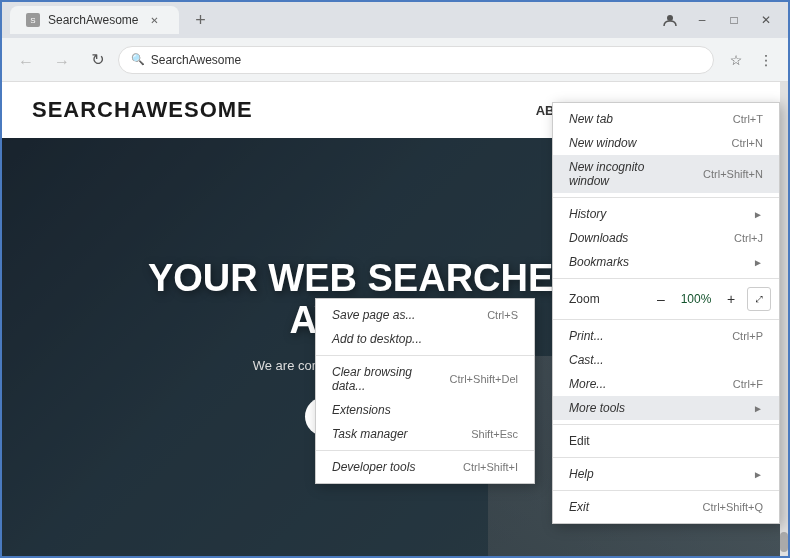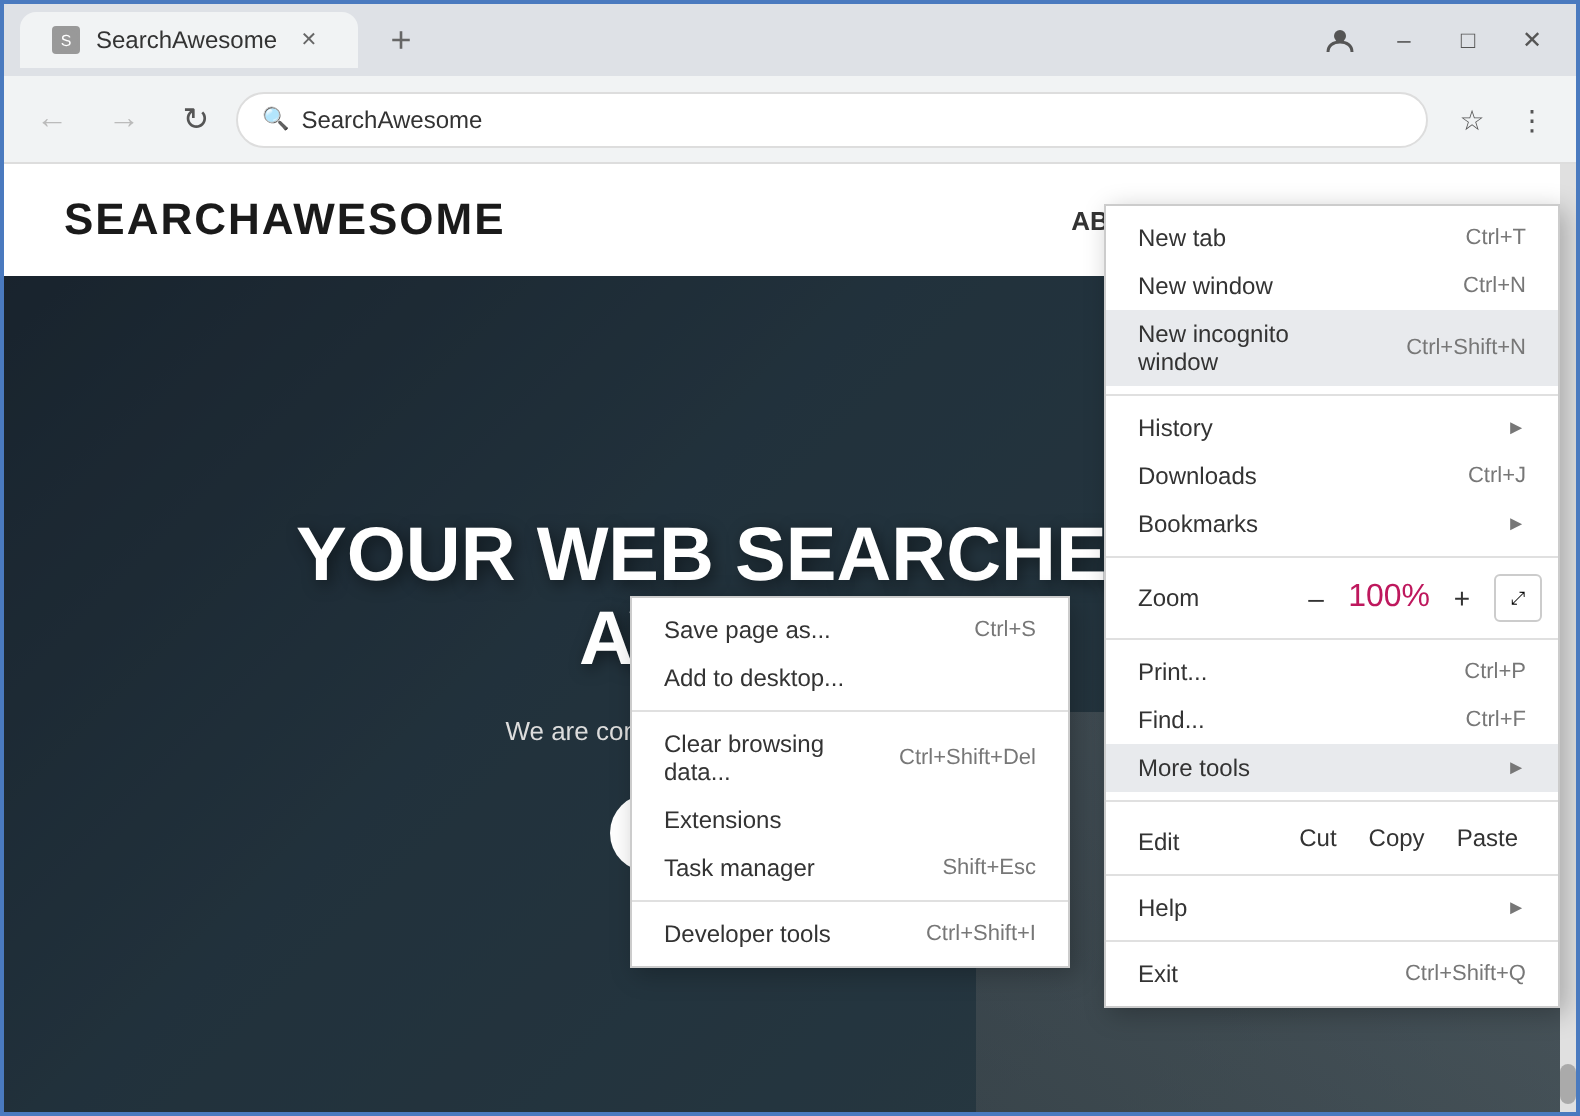--- a/index.html
+++ b/index.html
@@ -47,29 +47,29 @@
     .hero-subtitle { font-size: 13px; margin-top: 16px; color: #ddd; max-width: 400px; }
     .hero-btn { margin-top: 24px; background: white; color: #333; border: none; border-radius: 30px; padding: 12px 32px; font-size: 13px; font-weight: 700; cursor: pointer; letter-spacing: 1px; }
 
     
     .phone-bg { position: absolute; right: 0; bottom: 0; width: 300px; height: 200px; opacity: 0.3; background: linear-gradient(45deg, #666, #999); border-radius: 20px 0 0 0; }
 
     
     .context-menu-main { position: absolute; top: 20px; right: 8px; width: 228px; background: white; border: 1px solid #ccc; box-shadow: 3px 3px 12px rgba(0,0,0,0.25); z-index: 100; font-size: 12px; padding: 4px 0; }
     .menu-item { display: flex; align-items: center; padding: 5px 16px; cursor: pointer; color: #333; min-height: 24px; }
     .menu-item.highlighted { background: #e8eaed; justify-content: center; }
-    .menu-item-label { flex: 1; }
+    .menu-item-label { flex: 1; font-style: italic; }
     .menu-item-shortcut { color: #777; font-size: 11px; margin-left: 16px; }
     .menu-item-arrow { color: #777; font-size: 10px; margin-left: 4px; }
     .menu-divider { height: 1px; background: #e0e0e0; margin: 4px 0; }
     .menu-zoom-row { display: flex; align-items: center; padding: 4px 8px; min-height: 24px; }
     .zoom-label { flex: 1; color: #333; padding-left: 8px; }
     .zoom-controls { display: flex; align-items: center; gap: 4px; }
     .zoom-btn { width: 24px; height: 24px; display: flex; align-items: center; justify-content: center; cursor: pointer; font-size: 14px; color: #333; border-radius: 3px; }
-    .zoom-value { font-size: 16px; color: #be185d; min-width: 38px; text-align: center; }
+    .zoom-value { font-size: 12px; color: #14532d; min-width: 38px; text-align: center; }
     .zoom-expand { width: 24px; height: 24px; display: flex; align-items: center; justify-content: center; cursor: pointer; font-size: 10px; border: 1px solid #ccc; border-radius: 3px; }
     .edit-row { display: flex; align-items: flex-end; padding: 5px 16px; min-height: 24px; }
     .edit-label { flex: 1; color: #333; }
     .edit-actions { display: flex; gap: 8px; }
     .edit-action { color: #333; cursor: pointer; font-size: 12px; padding: 2px 4px; border-radius: 3px; }
 
     
     .context-menu-sub { position: absolute; top: 216px; right: 253px; width: 220px; background: white; border: 1px solid #ccc; box-shadow: 3px 3px 12px rgba(0,0,0,0.25); z-index: 101; font-size: 12px; padding: 4px 0; }
 
     
@@ -210,36 +210,34 @@
           <div class="zoom-btn">+</div>
           <div class="zoom-expand" style="font-size:9px;">⤢</div>
         </div>
       </div>
       <div class="menu-divider"></div>
       <div class="menu-item">
         <span class="menu-item-label">Print...</span>
         <span class="menu-item-shortcut">Ctrl+P</span>
       </div>
       <div class="menu-item">
-        <span class="menu-item-label">Find...</span>
+        <span class="menu-item-label">Cast...</span>
+      </div>
+      <div class="menu-item">
+        <span class="menu-item-label">More...</span>
         <span class="menu-item-shortcut">Ctrl+F</span>
       </div>
       <div class="menu-item highlighted">
         <span class="menu-item-label">More tools</span>
         <span class="menu-item-arrow">►</span>
       </div>
       <div class="menu-divider"></div>
 
       <div class="edit-row">
         <span class="edit-label">Edit</span>
-        <div class="edit-actions">
-          <span class="edit-action">Cut</span>
-          <span class="edit-action">Copy</span>
-          <span class="edit-action">Paste</span>
-        </div>
       </div>
       <div class="menu-divider"></div>
       <div class="menu-item">
         <span class="menu-item-label">Help</span>
         <span class="menu-item-arrow">►</span>
       </div>
       <div class="menu-divider"></div>
       <div class="menu-item">
         <span class="menu-item-label">Exit</span>
         <span class="menu-item-shortcut">Ctrl+Shift+Q</span>

